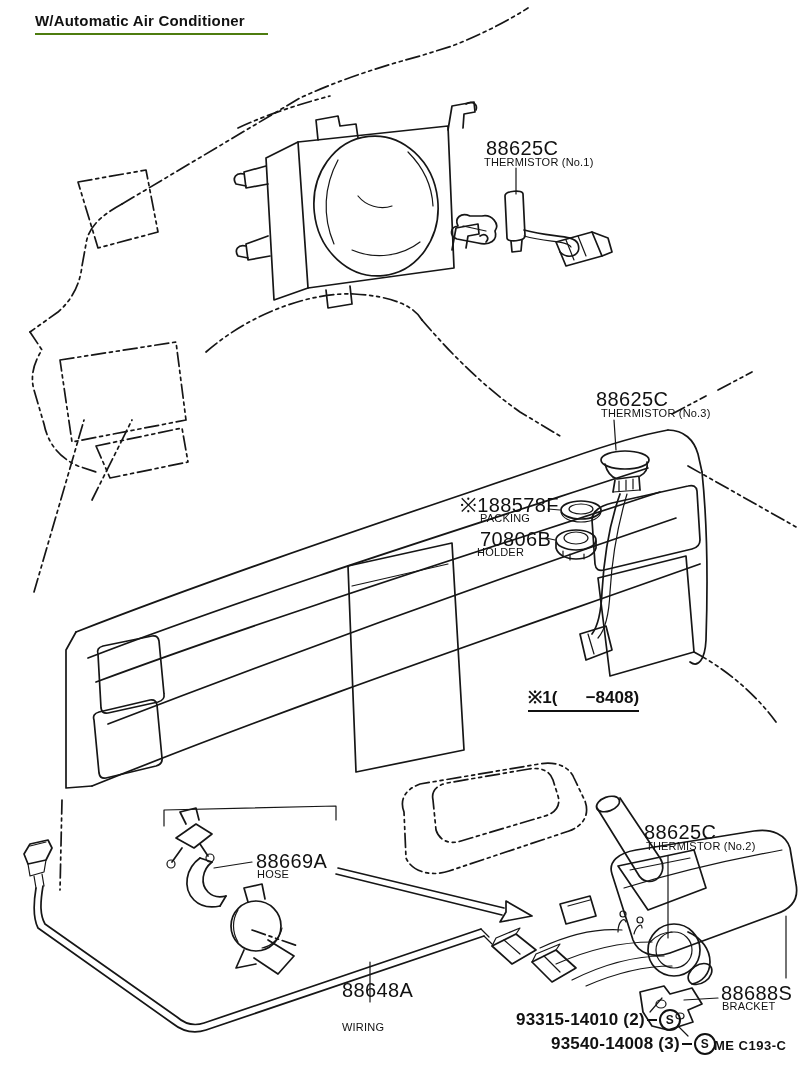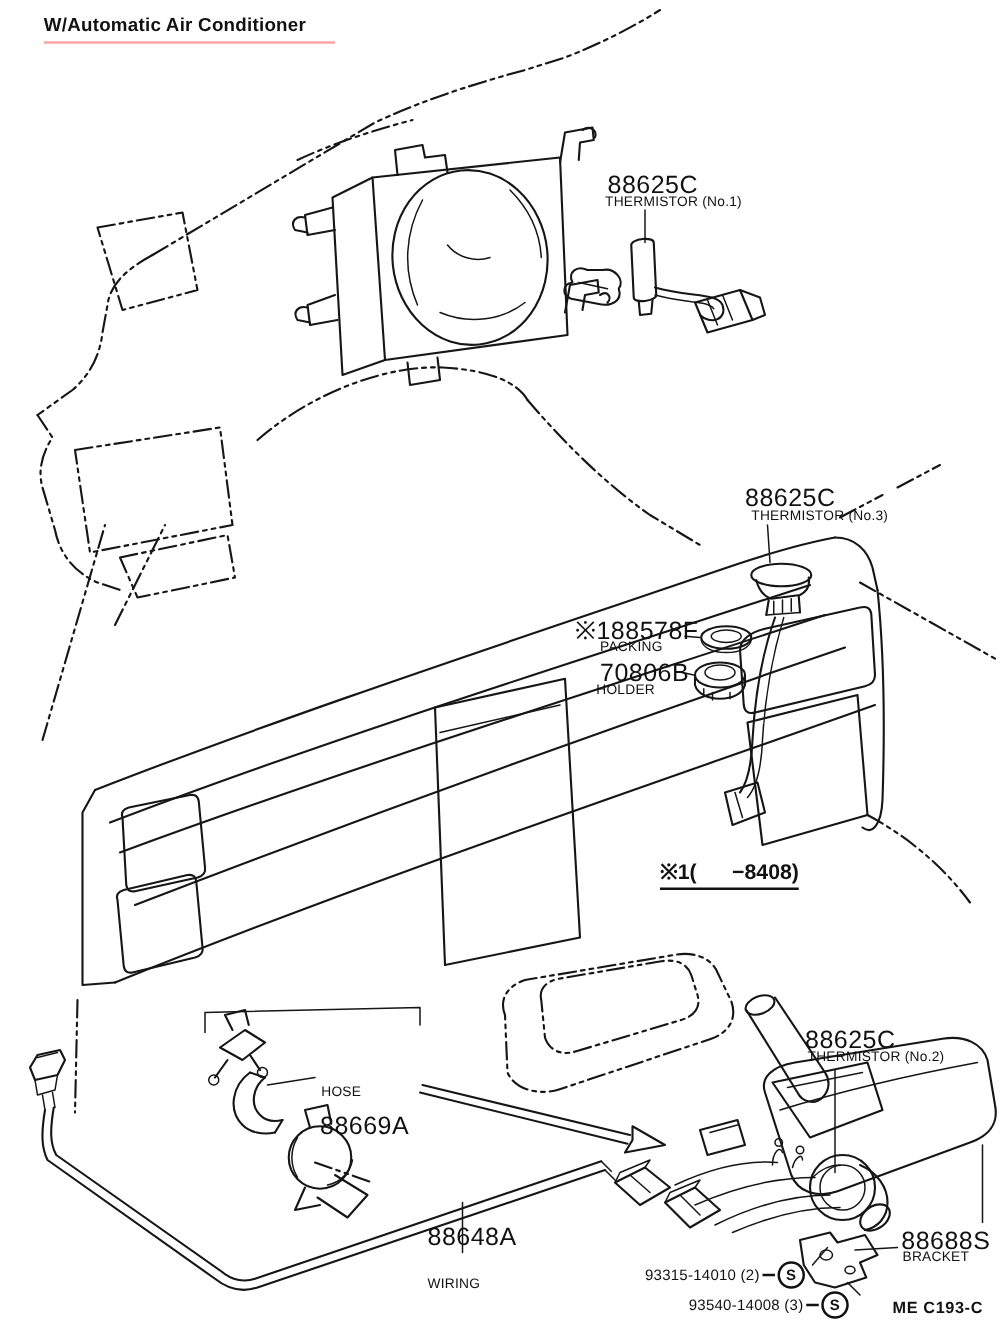--- a/index.html
+++ b/index.html
@@ -3,26 +3,26 @@
 <meta charset="utf-8">
 <style>
   html,body{margin:0;padding:0;background:#fff;}
   #page{position:relative;width:800px;height:1070px;background:#ffffff;overflow:hidden;
         font-family:"Liberation Sans",sans-serif;color:#111;}
   #art{position:absolute;left:0;top:0;}
   .lbl{position:absolute;white-space:nowrap;color:#111;}
   .num{font-weight:normal;font-size:20px;line-height:1;letter-spacing:.4px;}
   .sub{font-weight:normal;font-size:11px;line-height:1;letter-spacing:.2px;}
   .title{font-weight:bold;font-size:15px;line-height:1.2;letter-spacing:.2px;
-         border-bottom:2px solid #fca5a5;width:233px;padding-bottom:3px;}
+         border-bottom:2px solid #4d7c0f;width:233px;padding-bottom:3px;}
   .note{font-weight:bold;font-size:17px;line-height:1;white-space:pre;
         border-bottom:2px solid #111;padding-bottom:4px;margin-left:12px;}
   .code{font-weight:bold;font-size:13px;letter-spacing:.5px;}
   .screwrow{position:absolute;display:flex;align-items:center;}
-  .screwtxt{font-weight:normal;font-size:12px;letter-spacing:.2px;}
+  .screwtxt{font-weight:bold;font-size:17px;letter-spacing:.2px;}
   .dash{width:10px;border-top:2px solid #111;height:0;margin:0 2px;}
   .scircle{width:18px;height:18px;border:2px solid #111;border-radius:50%;
            display:flex;align-items:center;justify-content:center;
            font-weight:bold;font-size:12px;line-height:1;}
   svg .s{fill:none;stroke:#161616;stroke-width:1.7;stroke-linecap:round;stroke-linejoin:round;}
   svg .thin{stroke-width:1.2;}
   svg .dd{stroke-dasharray:14 4 3 4 3 4;}
 </style>
 </head>
 <body>
@@ -210,21 +210,21 @@
   <div class="lbl num" style="left:460px;top:495px;">
     <span>※1</span><span>88578F</span>
   </div>
   <div class="lbl sub" style="left:480px;top:513px;">PACKING</div>
 
   <div class="lbl num" style="left:480px;top:529px;">70806B</div>
   <div class="lbl sub" style="left:477px;top:547px;">HOLDER</div>
 
   <div class="lbl note" style="left:516px;top:689px;">※1(      −8408)</div>
 
-  <div class="lbl num" style="left:256px;top:851px;margin-top:40px;">88669A</div>
+  <div class="lbl num" style="left:256px;top:851px;">88669A</div>
   <div class="lbl sub" style="left:257px;top:869px;">HOSE</div>
 
   <div class="lbl num" style="left:644px;top:822px;">88625C</div>
   <div class="lbl sub" style="left:646px;top:841px;">THERMISTOR (No.2)</div>
 
   <div class="lbl num" style="left:342px;top:980px;">88648A</div>
   <div class="lbl sub" style="left:342px;top:1022px;">WIRING</div>
 
   <div class="lbl num" style="left:721px;top:983px;">88688S</div>
   <div class="lbl sub" style="left:722px;top:1001px;">BRACKET</div>

